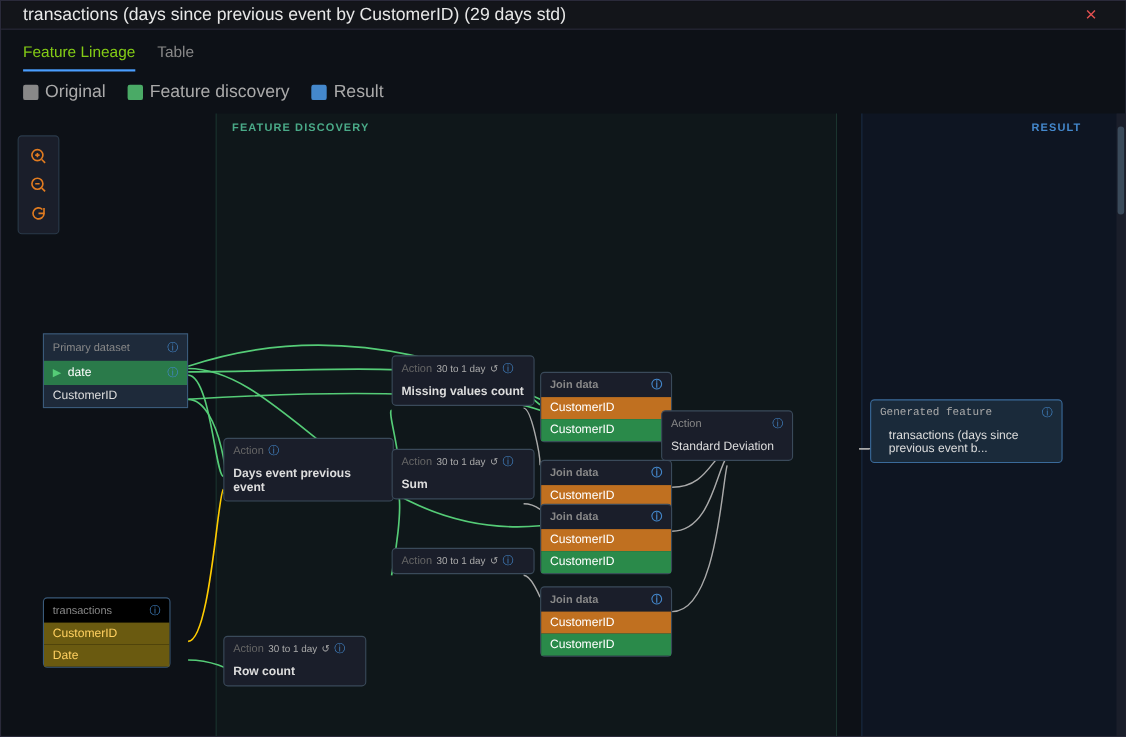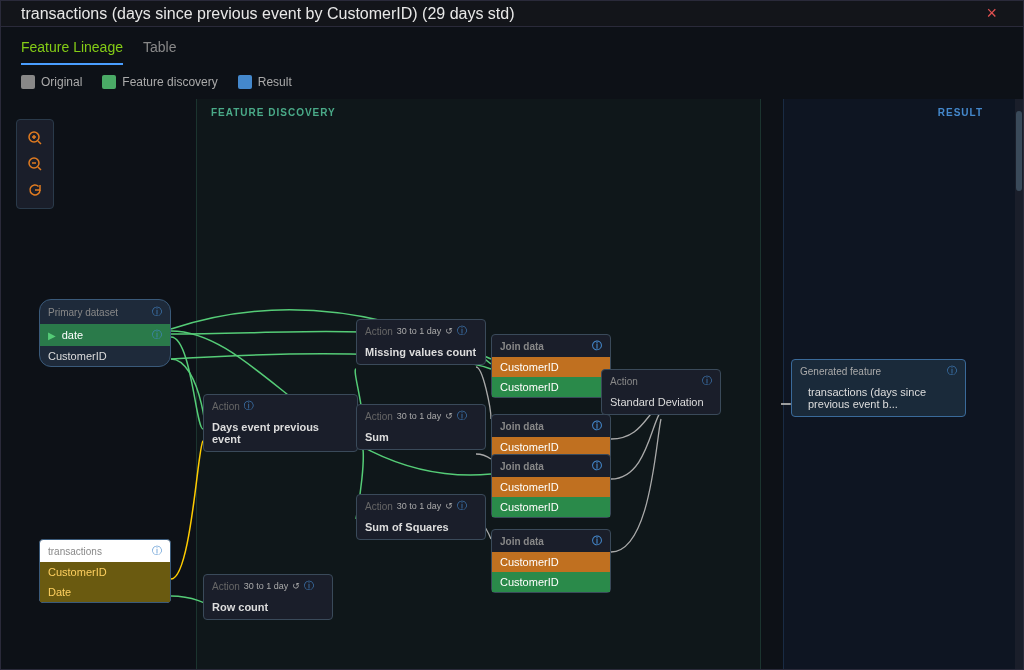--- a/index.html
+++ b/index.html
@@ -64,21 +64,21 @@
       display: flex;
       gap: 20px;
       padding: 10px 20px;
       flex-shrink: 0;
     }
 
     .legend-item {
       display: flex;
       align-items: center;
       gap: 6px;
-      font-size: 12px;
+      font-size: 16px;
       color: #aaa;
     }
 
     .legend-dot {
       width: 14px;
       height: 14px;
       border-radius: 2px;
     }
 
     .diagram-area {
@@ -142,21 +142,21 @@
       top: 0;
       width: 240px;
       bottom: 0;
       background: rgba(20, 40, 80, 0.2);
       border-left: 1px solid rgba(68, 136, 204, 0.2);
     }
 
     
     .node {
       position: absolute;
-      border-radius: 12px;
+      border-radius: 0;
       font-size: 11px;
     }
 
     .node-primary {
       background: #1e2a3a;
       border: 1px solid #3a5a7a;
       width: 130px;
       left: 40px;
       top: 200px;
     }
@@ -295,20 +295,21 @@
       top: 260px;
     }
 
     .generated-header {
       padding: 4px 8px;
       color: #aaa;
       font-size: 10px;
       display: flex;
       align-items: center;
       justify-content: space-between;
+      font-family: Liberation Mono, monospace;
     }
 
     .generated-body {
       padding: 4px 16px 6px;
       color: #ddd;
       font-size: 11px;
     }
 
     
     .node-action-days {
@@ -461,21 +462,21 @@
       <div class="node-row highlighted">
         <span class="arrow-right">▶</span>
         <span>date</span>
         <span class="info-icon" style="margin-left:auto;">ⓘ</span>
       </div>
       <div class="node-row">
         <span>CustomerID</span>
       </div>
     </div>
 
-    <div class="node" style="position:absolute; background:#ffffff; border:1px solid #3a5a7a; border-radius:4px; width:132px; left:38px; top:440px;">
+    <div class="node" style="position:absolute; background:#000000; border:1px solid #3a5a7a; border-radius:4px; width:116px; left:38px; top:440px;">
       <div class="node-header" style="display:flex; align-items:center; justify-content:space-between; padding:4px 8px; color:#888; font-size:10px;">
         <span>transactions</span>
         <span class="info-icon">ⓘ</span>
       </div>
       <div class="node-row yellow-hl" style="padding:4px 8px; font-size:11px;">
         <span>CustomerID</span>
       </div>
       <div class="node-row yellow-hl" style="padding:4px 8px; font-size:11px;">
         <span>Date</span>
       </div>
@@ -509,21 +510,20 @@
       <div class="action-body">Sum</div>
     </div>
 
     <div class="node-action" style="position:absolute; left:355px; top:395px; width:130px;">
       <div class="action-header">
         <span class="label-muted">Action</span>
         <span class="label-range">30 to 1 day</span>
         <span style="font-size:9px; color:#aaa;">↺</span>
         <span class="info-icon">ⓘ</span>
       </div>
-      <div class="action-body">Sum of Squares</div>
     </div>
 
     <div class="node-action" style="position:absolute; left:202px; top:475px; width:130px;">
       <div class="action-header">
         <span class="label-muted">Action</span>
         <span class="label-range">30 to 1 day</span>
         <span style="font-size:9px; color:#aaa;">↺</span>
         <span class="info-icon">ⓘ</span>
       </div>
       <div class="action-body">Row count</div>

